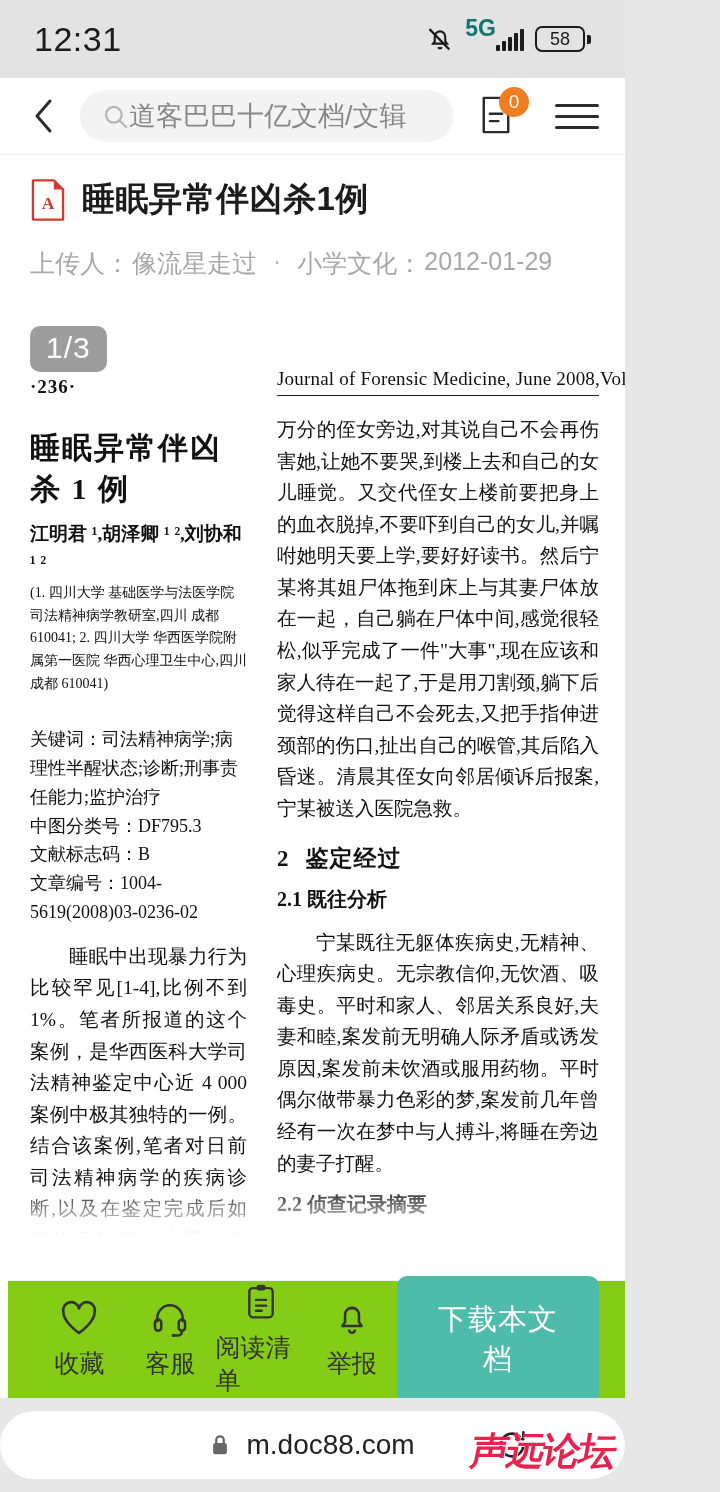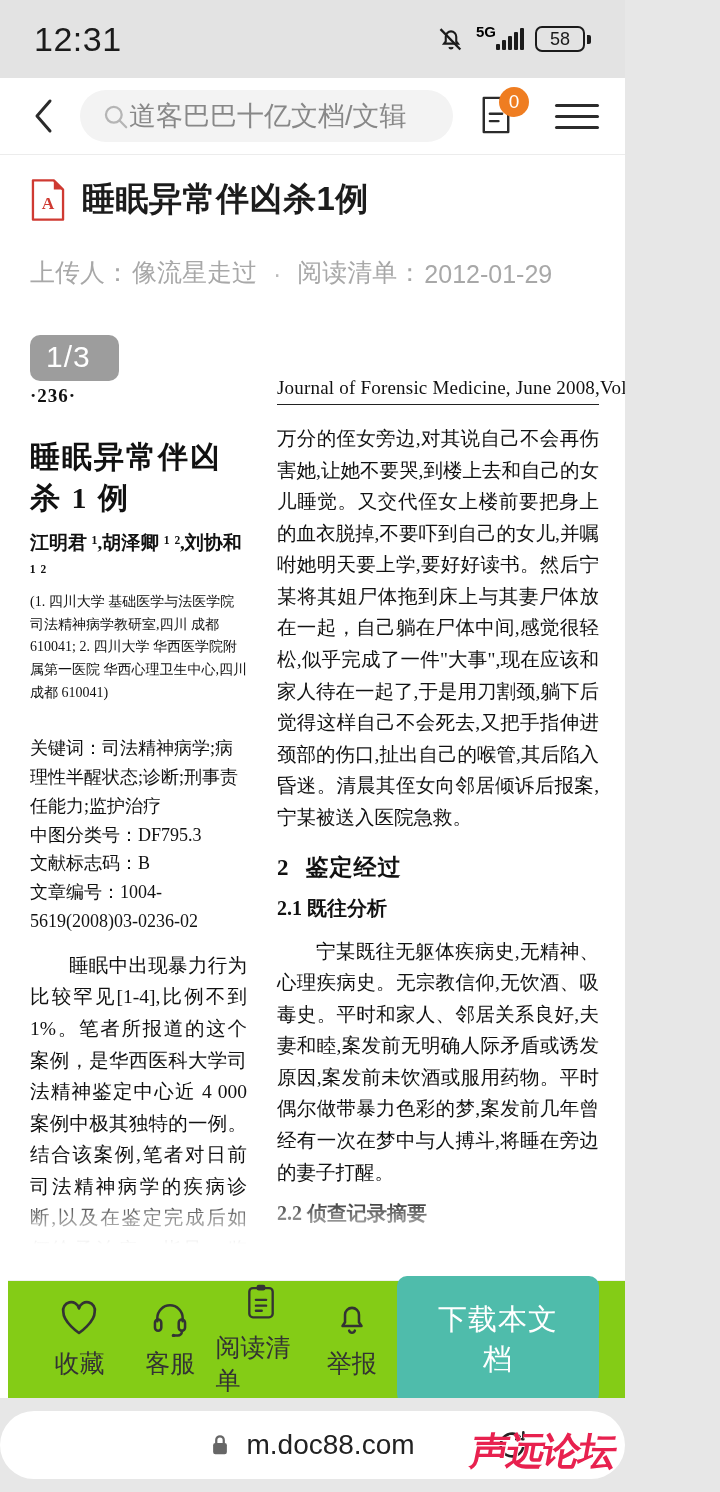--- a/index.html
+++ b/index.html
@@ -15,21 +15,21 @@
   .statusbar {
     height: 78px; background: #e3e3e3;
     display: flex; align-items: center; justify-content: space-between;
     padding: 0 34px;
   }
   .clock { font-size: 34px; color: #1b1b1b; letter-spacing: 0.5px; }
   .status-icons { display: flex; align-items: center; gap: 11px; }
   .icon-bell-off { position: relative; width: 28px; height: 30px; }
   .icon-bell-off svg { display: block; }
   .net { display: flex; align-items: flex-end; gap: 2px; }
-  .net-label { font-size: 15px; font-weight: bold; color: #000000; line-height: 1;
+  .net-label { font-size: 23px; font-weight: bold; color: #0f766e; line-height: 1;
                position: relative; top: -11px; margin-right: -2px; }
   .bars { display: flex; align-items: flex-end; gap: 2px; height: 22px; }
   .bars i { display: block; width: 4px; background: #1b1b1b; border-radius: 1px; }
   .bars i:nth-child(1){ height: 6px; } .bars i:nth-child(2){ height: 10px; }
   .bars i:nth-child(3){ height: 14px; } .bars i:nth-child(4){ height: 18px; }
   .bars i:nth-child(5){ height: 22px; }
   .battery { display: flex; align-items: center; }
   .battery-body {
     width: 50px; height: 26px; border: 2px solid #1b1b1b; border-radius: 7px;
     display: flex; align-items: center; justify-content: center;
@@ -56,29 +56,29 @@
     display: flex; align-items: center; justify-content: center;
   }
   .hamburger { width: 44px; display: flex; flex-direction: column; gap: 8px; margin-left: 18px; }
   .hamburger span { display: block; height: 3px; background: #2b2b2b; border-radius: 2px; }
 
   
   .divider { height: 1px; background: #ececec; }
   .titlezone { padding: 22px 30px 0 30px; }
   .title-row { display: flex; align-items: center; gap: 16px; }
   .doc-title { font-size: 33px; font-weight: bold; color: #1c1c1c; letter-spacing: 0.5px; }
-  .meta-row { display: flex; align-items: flex-end; gap: 16px; margin-top: 34px; font-size: 25px; color: #a8a8a8; }
+  .meta-row { display: flex; align-items: flex-start; gap: 16px; margin-top: 25px; font-size: 25px; color: #a8a8a8; }
   .meta-dot { color: #bbb; }
 
   
   .viewer { position: relative; margin-top: 44px; height: 920px; background: #fff; overflow: hidden; }
   .page-badge {
     position: absolute; left: 30px; top: 2px; z-index: 5;
     background: #9d9d9d; color: #fff; font-size: 30px;
-    padding: 5px 28px 7px 16px; border-radius: 10px; letter-spacing: 1px;
+    padding: 5px 16px 7px 16px; border-radius: 10px; letter-spacing: 1px;
   }
   .scan {
     position: absolute; inset: 0;
     padding: 44px 26px 0 30px;
     display: flex; gap: 30px;
     font-family: "Liberation Serif", "DejaVu Serif", serif;
     color: #111;
   }
   .col { width: 322px; }
   .col-left { padding-top: 8px; }
@@ -208,21 +208,21 @@
         <path d="M2 2h18l8 8v26H2z" fill="#fff" stroke="#cf3a32" stroke-width="2" stroke-linejoin="round"></path>
         <path d="M20 2l8 8h-8z" fill="#cf3a32"></path>
         <text x="15" y="27" font-size="15" font-weight="bold" fill="#cf3a32" text-anchor="middle" font-family="Liberation Serif, serif">A</text>
       </svg>
       <div class="doc-title">睡眠异常伴凶杀1例</div>
     </div>
     <div class="meta-row">
       <span>上传人：</span>
       <span style="margin-left:-14px">像流星走过</span>
       <span class="meta-dot">·</span>
-      <span>阅读清单：</span>
+      <span>小学文化：</span>
       <span style="margin-left:-14px">2012-01-29</span>
     </div>
   </div>
 
   <div class="viewer">
     <div class="page-badge">1/3</div>
 
     <div class="scan">
 
       <div class="col col-left">

